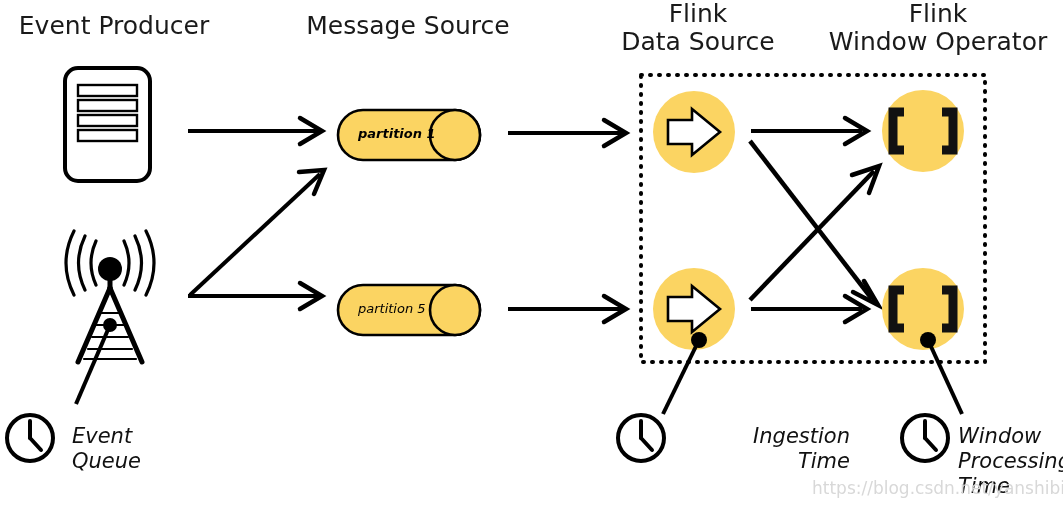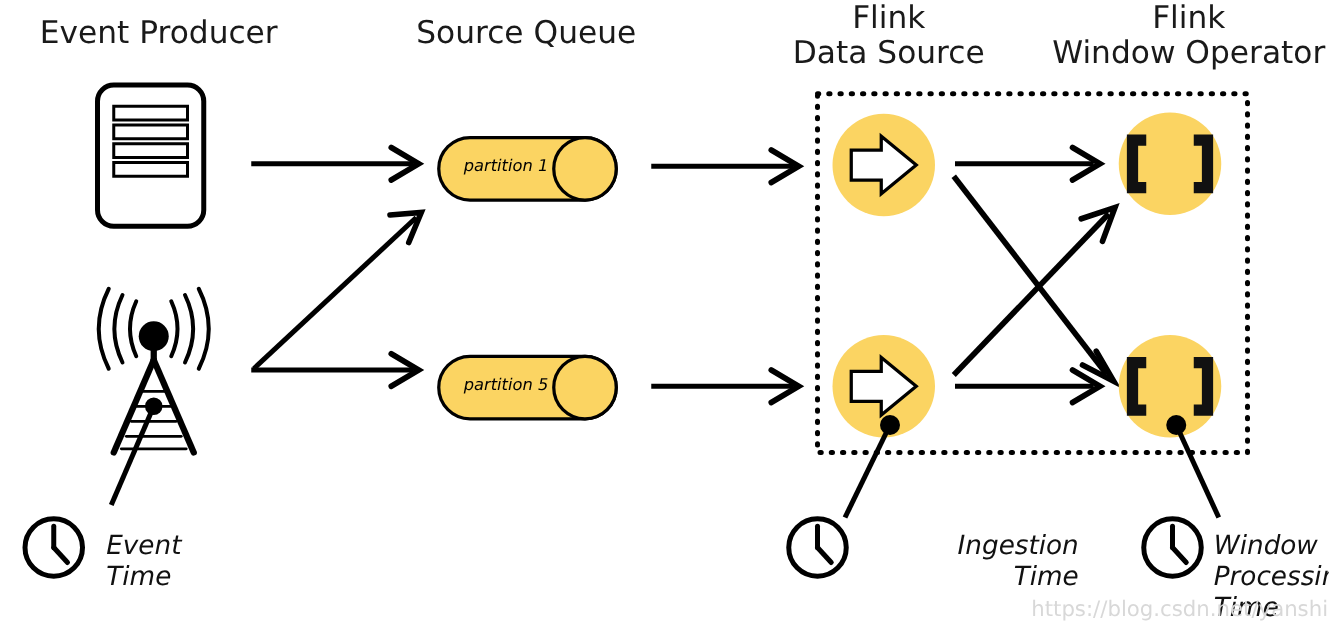--- a/index.html
+++ b/index.html
@@ -4,21 +4,21 @@
 <title>Flink Time Concepts Diagram</title>
 <style>
   html,body{margin:0;padding:0;}
   body{
     width:1063px;height:507px;
     background:#ffffff;
     font-family:"DejaVu Sans", sans-serif;
     overflow:hidden;
     position:relative;
   }
-  #stage{position:absolute;left:13px;top:0;width:953px;height:507px;}
+  #stage{position:absolute;left:0;top:0;width:953px;height:507px;}
   svg.layer{position:absolute;left:0;top:0;width:1063px;height:507px;}
   .col-title{
     position:absolute;
     text-align:center;
     font-family:"DejaVu Sans", sans-serif;
     font-size:25px;
     line-height:28px;
     color:#1a1a1a;
     white-space:pre-line;
     font-weight:400;
@@ -49,21 +49,21 @@
     user-select:none;
   }
 </style>
 </head>
 <body>
 
 <div id="stage">
 
   <div class="col-title" style="left:0px;top:12px;width:228px;">Event Producer</div>
 
-  <div class="col-title" style="left:294px;top:12px;width:228px;">Source Queue</div>
+  <div class="col-title" style="left:294px;top:12px;width:228px;">Message Source</div>
 
   <div class="col-title" style="left:584px;top:0px;width:228px;">Flink
 Data Source</div>
 
   <div class="col-title" style="left:814px;top:0px;width:248px;">Flink
 Window Operator</div>
 
   <svg class="layer" viewBox="0 0 1063 507">
     <defs>
       
@@ -190,25 +190,25 @@
       <path d="M 641 438 L 641 421" stroke="#000000" stroke-width="4" stroke-linecap="round"></path>
       <path d="M 641 438 L 652 450" stroke="#000000" stroke-width="4" stroke-linecap="round"></path>
     </g>
     <g>
       <circle cx="925" cy="438" r="23" fill="#ffffff" stroke="#000000" stroke-width="4"></circle>
       <path d="M 925 438 L 925 421" stroke="#000000" stroke-width="4" stroke-linecap="round"></path>
       <path d="M 925 438 L 936 450" stroke="#000000" stroke-width="4" stroke-linecap="round"></path>
     </g>
   </svg>
 
-  <div class="pill-label" style="left:358px;top:126px;">partition 1</div>
+  <div class="pill-label" style="left:358px;top:126px;font-weight:bold;">partition 1</div>
   <div class="pill-label" style="left:358px;top:301px;">partition 5</div>
 
   <div class="clock-label" style="left:72px;top:424px;width:120px;text-align:left;">Event
-Time</div>
+Queue</div>
 
   <div class="clock-label" style="left:670px;top:424px;width:180px;text-align:right;">Ingestion
 Time</div>
 
   <div class="clock-label" style="left:958px;top:424px;width:120px;text-align:left;">Window
 Processing
 Time</div>
 
   <div class="watermark" style="left:812px;top:478px;">https://blog.csdn.net/yanshibiao</div>
 

